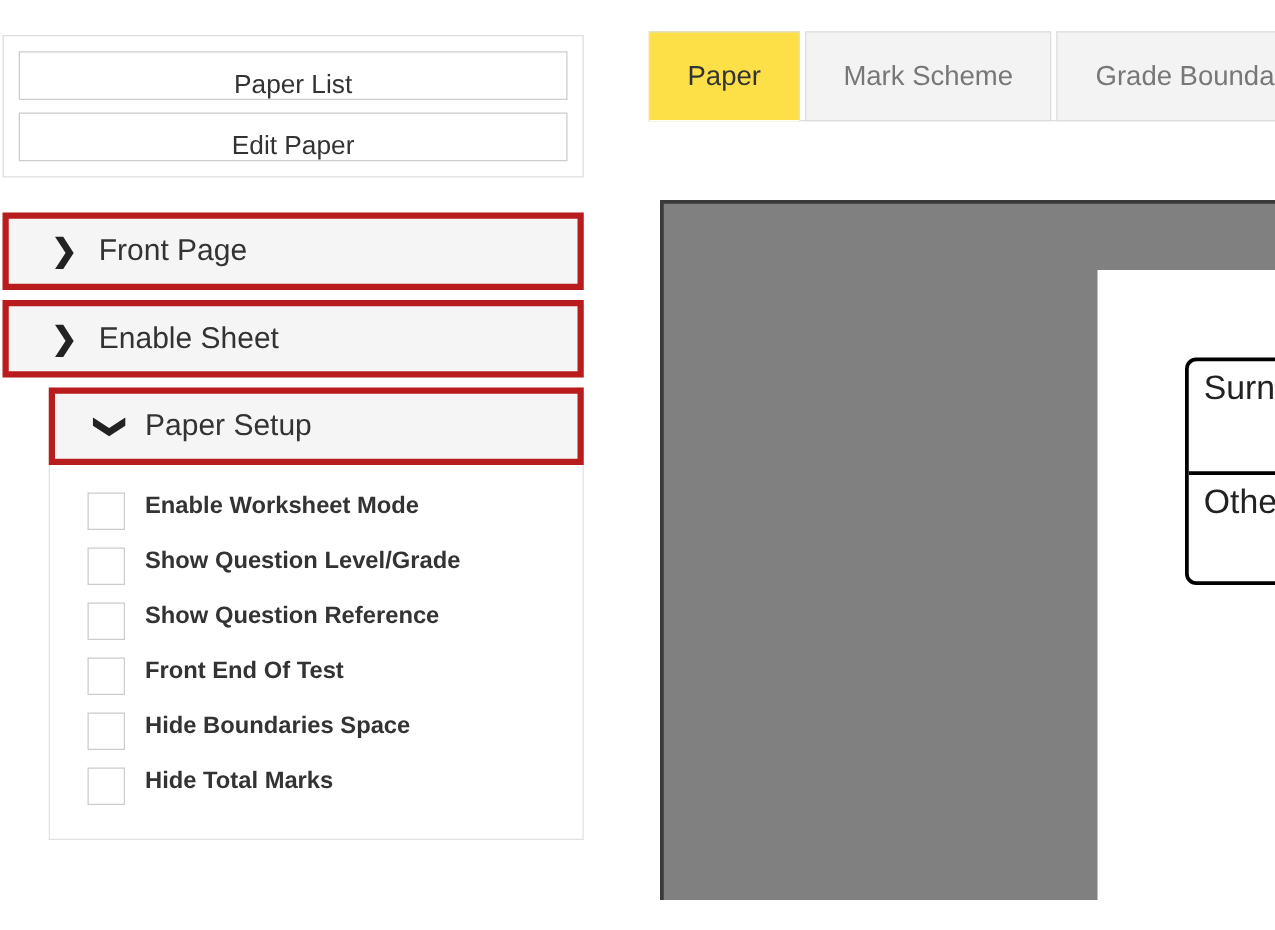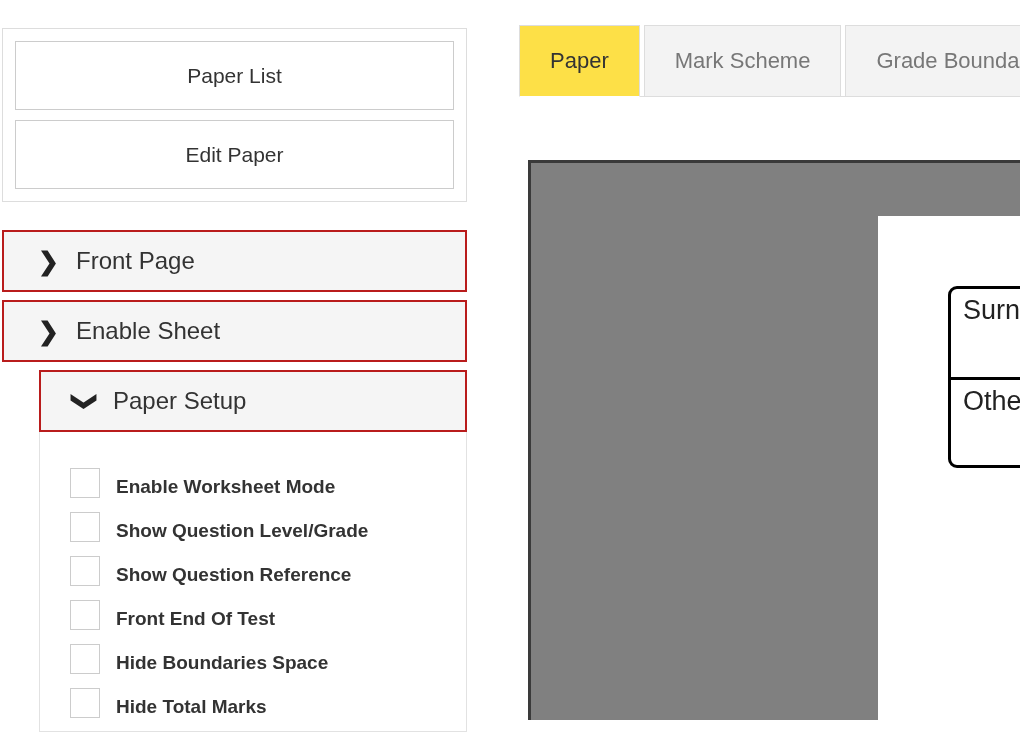--- a/index.html
+++ b/index.html
@@ -32,21 +32,21 @@
   .nav-card {
     border: 1px solid #dddddd;
     background: #ffffff;
     padding: 12px;
     width: 465px;
   }
 
   .nav-btn {
     display: block;
     width: 100%;
-    height: 69px;
+    height: 39px;
     line-height: 52px;
     text-align: center;
     border: 1px solid #cccccc;
     background: #ffffff;
     color: #333333;
     font-family: "Liberation Sans", sans-serif;
     font-size: 21px;
     padding: 0;
     cursor: pointer;
   }
@@ -55,21 +55,21 @@
   .accordion { margin-top: 28px; width: 465px; }
 
   .acc-item { margin-bottom: 8px; }
   .acc-item.open { margin-bottom: 0; padding-left: 37px; }
 
   .acc-header {
     display: flex;
     align-items: center;
     height: 62px;
     background: #f5f5f5;
-    border: 2px solid #b91c1c;
+    border: 5px solid #b91c1c;
     padding-left: 34px;
     cursor: pointer;
   }
 
   .chev {
     display: inline-block;
     width: 22px;
     color: #222222;
     font-size: 25px;
     font-weight: bold;
@@ -89,21 +89,21 @@
   .acc-body {
     border: 1px solid #e2e2e2;
     border-top: none;
     background: #ffffff;
     padding: 22px 0 0 0;
     min-height: 300px;
   }
 
   .chk-row {
     display: flex;
-    align-items: flex-end;
+    align-items: flex-start;
     height: 44px;
     padding-left: 30px;
   }
 
   .chk-box {
     width: 30px;
     height: 30px;
     border: 1px solid #cccccc;
     background: #ffffff;
     flex: none;

